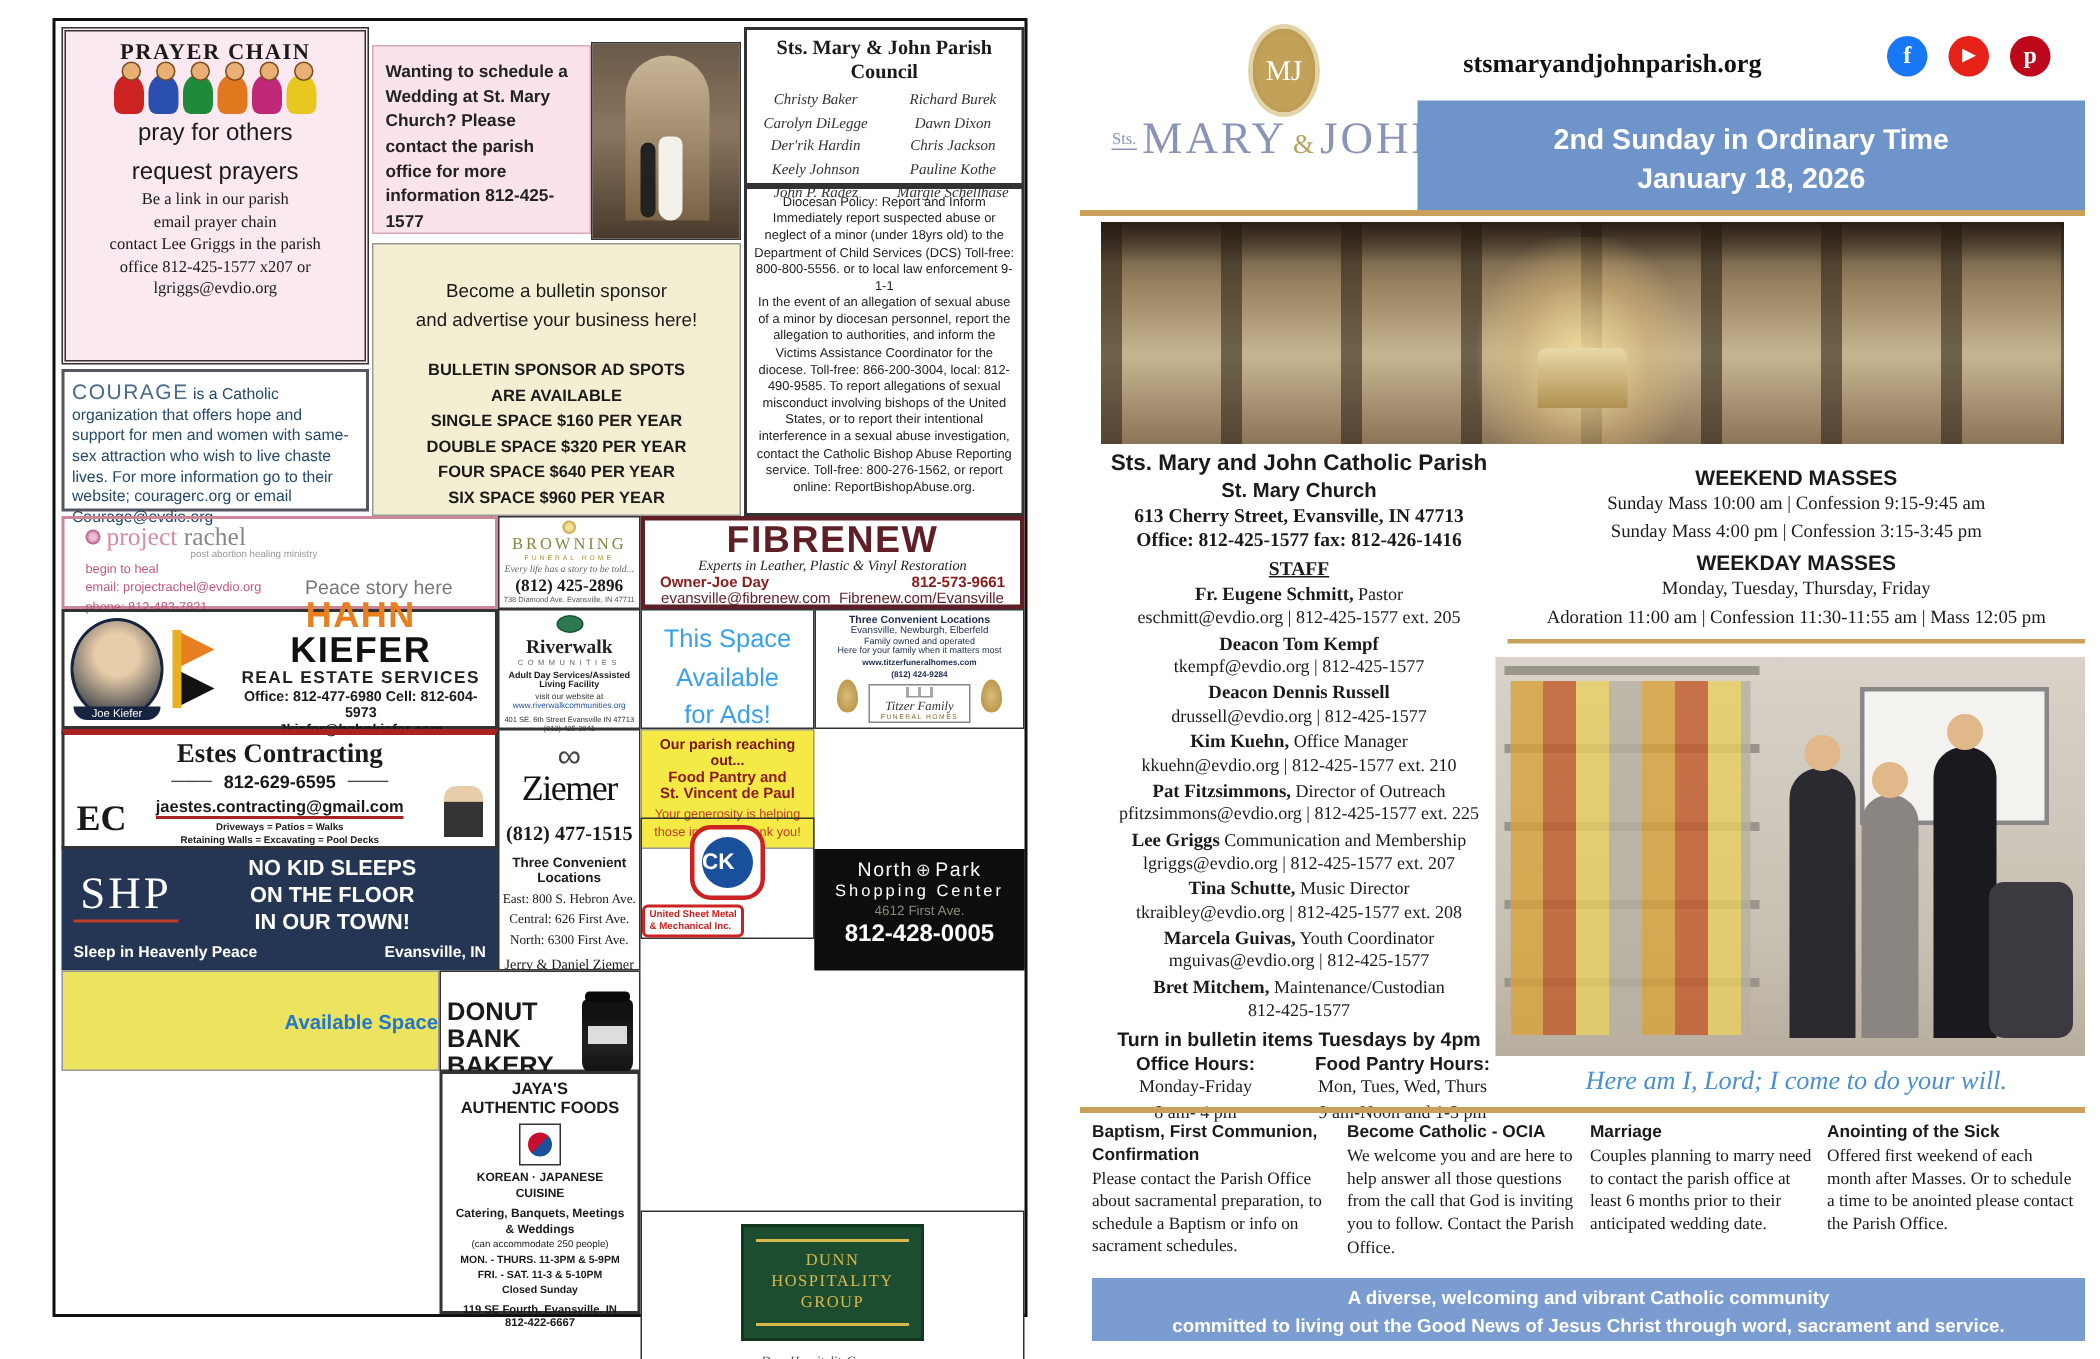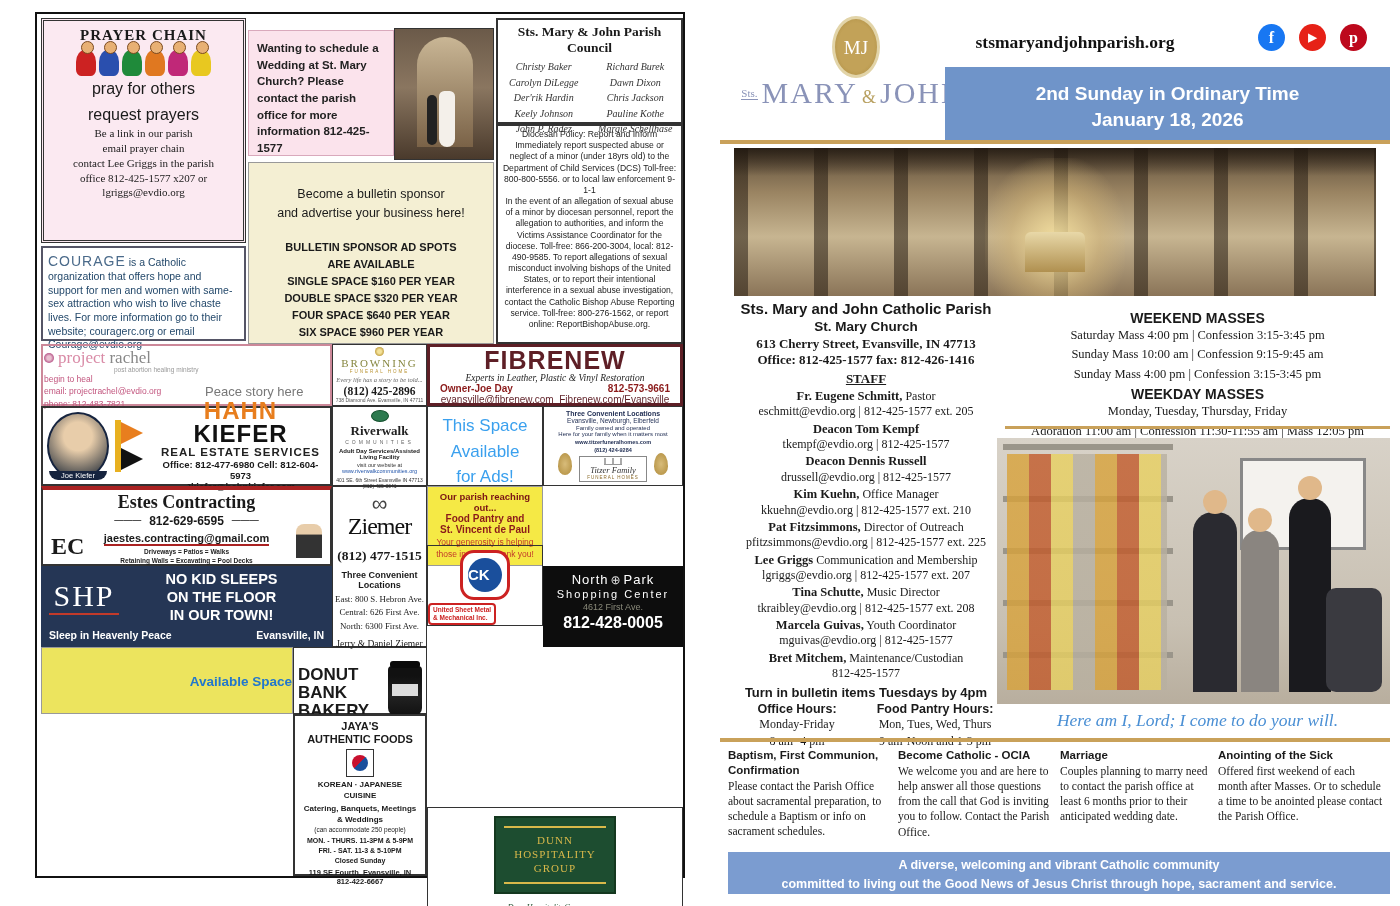--- a/index.html
+++ b/index.html
@@ -35,21 +35,21 @@
   .sponsor .l1{font-size:12.5px;line-height:1.5;}
   .sponsor .dt{font-weight:bold;font-size:11px;line-height:1.55;margin-top:16px;}
 
   .council{left:459px;top:4px;width:187px;height:106px;border:2px solid #333;text-align:center;padding-top:4px;}
   .council .t{font-family:"Liberation Serif",serif;font-weight:bold;font-size:13.5px;}
   .council .cols{display:flex;margin-top:3px;}
   .council .col{flex:1;font-family:"Liberation Serif",serif;font-style:italic;font-size:10px;line-height:1.55;color:#333;}
 
   .policy{left:459px;top:110px;width:187px;height:220px;border:2px solid #333;text-align:center;font-size:8.6px;line-height:1.3;padding:3px 4px;color:#222;}
 
-  .rachel{left:4px;top:330px;width:291px;height:62px;border:2px solid #cc8899;padding:2px 1px;}
+  .rachel{left:4px;top:330px;width:291px;height:62px;border:2px solid #cc8899;padding:2px 14px;}
   .rachel .logo{font-family:"Liberation Serif",serif;font-size:17px;color:#888;}
   .rachel .logo .pj{color:#d98aa6;}
   .rachel .tag{font-size:6.5px;color:#999;margin-left:70px;margin-top:-2px;}
   .rachel .flower{display:inline-block;width:10px;height:10px;border-radius:50%;background:radial-gradient(#e8c0d0 30%,#b8588a 70%);margin-right:4px;}
   .rachel .row{display:flex;align-items:center;}
   .rachel .lcol{color:#c2557e;font-size:8.5px;line-height:1.45;flex:1.3;}
   .rachel .slog{color:#777;font-size:13px;flex:1;}
 
   .brown{left:295px;top:330px;width:95px;height:62px;border:1px solid #333;text-align:center;padding-top:2px;}
   .brown .fl{width:9px;height:9px;border-radius:50%;background:radial-gradient(#f4e29a 30%,#b8922f 80%);margin:0 auto 1px;}
@@ -566,21 +566,20 @@
       <div class="hc">
         <div class="ht">Food Pantry Hours:</div>
         <div class="hl">Mon, Tues, Wed, Thurs</div>
         <div class="hl">9 am-Noon and 1-3 pm</div>
       </div>
     </div>
   </div>
 
   <div class="abs masses">
     <div class="mt">WEEKEND MASSES</div>
-    <div class="mlns">Saturday Mass 4:00 pm  |  Confession 3:15-3:45 pm</div>
     <div class="mlns">Sunday Mass 10:00 am  |  Confession 9:15-9:45 am</div>
     <div class="mlns">Sunday Mass   4:00 pm  |  Confession 3:15-3:45 pm</div>
     <div class="mt">WEEKDAY MASSES</div>
     <div class="mlns">Monday, Tuesday, Thursday, Friday</div>
     <div class="mlns">Adoration 11:00 am  |  Confession 11:30-11:55 am  |  Mass 12:05 pm</div>
   </div>
 
   <div class="abs goldrule" style="left:285px;top:414px;width:385px;height:3px;"></div>
 
   <div class="abs pantryphoto">
@@ -613,15 +612,15 @@
       <div class="sac-t">Marriage</div>
       <div class="sac-b">Couples planning to marry need to contact the parish office at least 6 months prior to their anticipated wedding date.</div>
     </div>
     <div class="abs sc-col" style="left:490px;width:168px;">
       <div class="sac-t">Anointing of the Sick</div>
       <div class="sac-b">Offered first weekend of each month after Masses. Or to schedule a time to be anointed please contact the Parish Office.</div>
     </div>
   </div>
 
   <div class="abs footerband ml">A diverse, welcoming and vibrant Catholic community
-committed to living out the Good News of Jesus Christ through hope, sacrament and service.</div>
+committed to living out the Good News of Jesus Christ through word, sacrament and service.</div>
 
 </div>
 
 </body></html>

